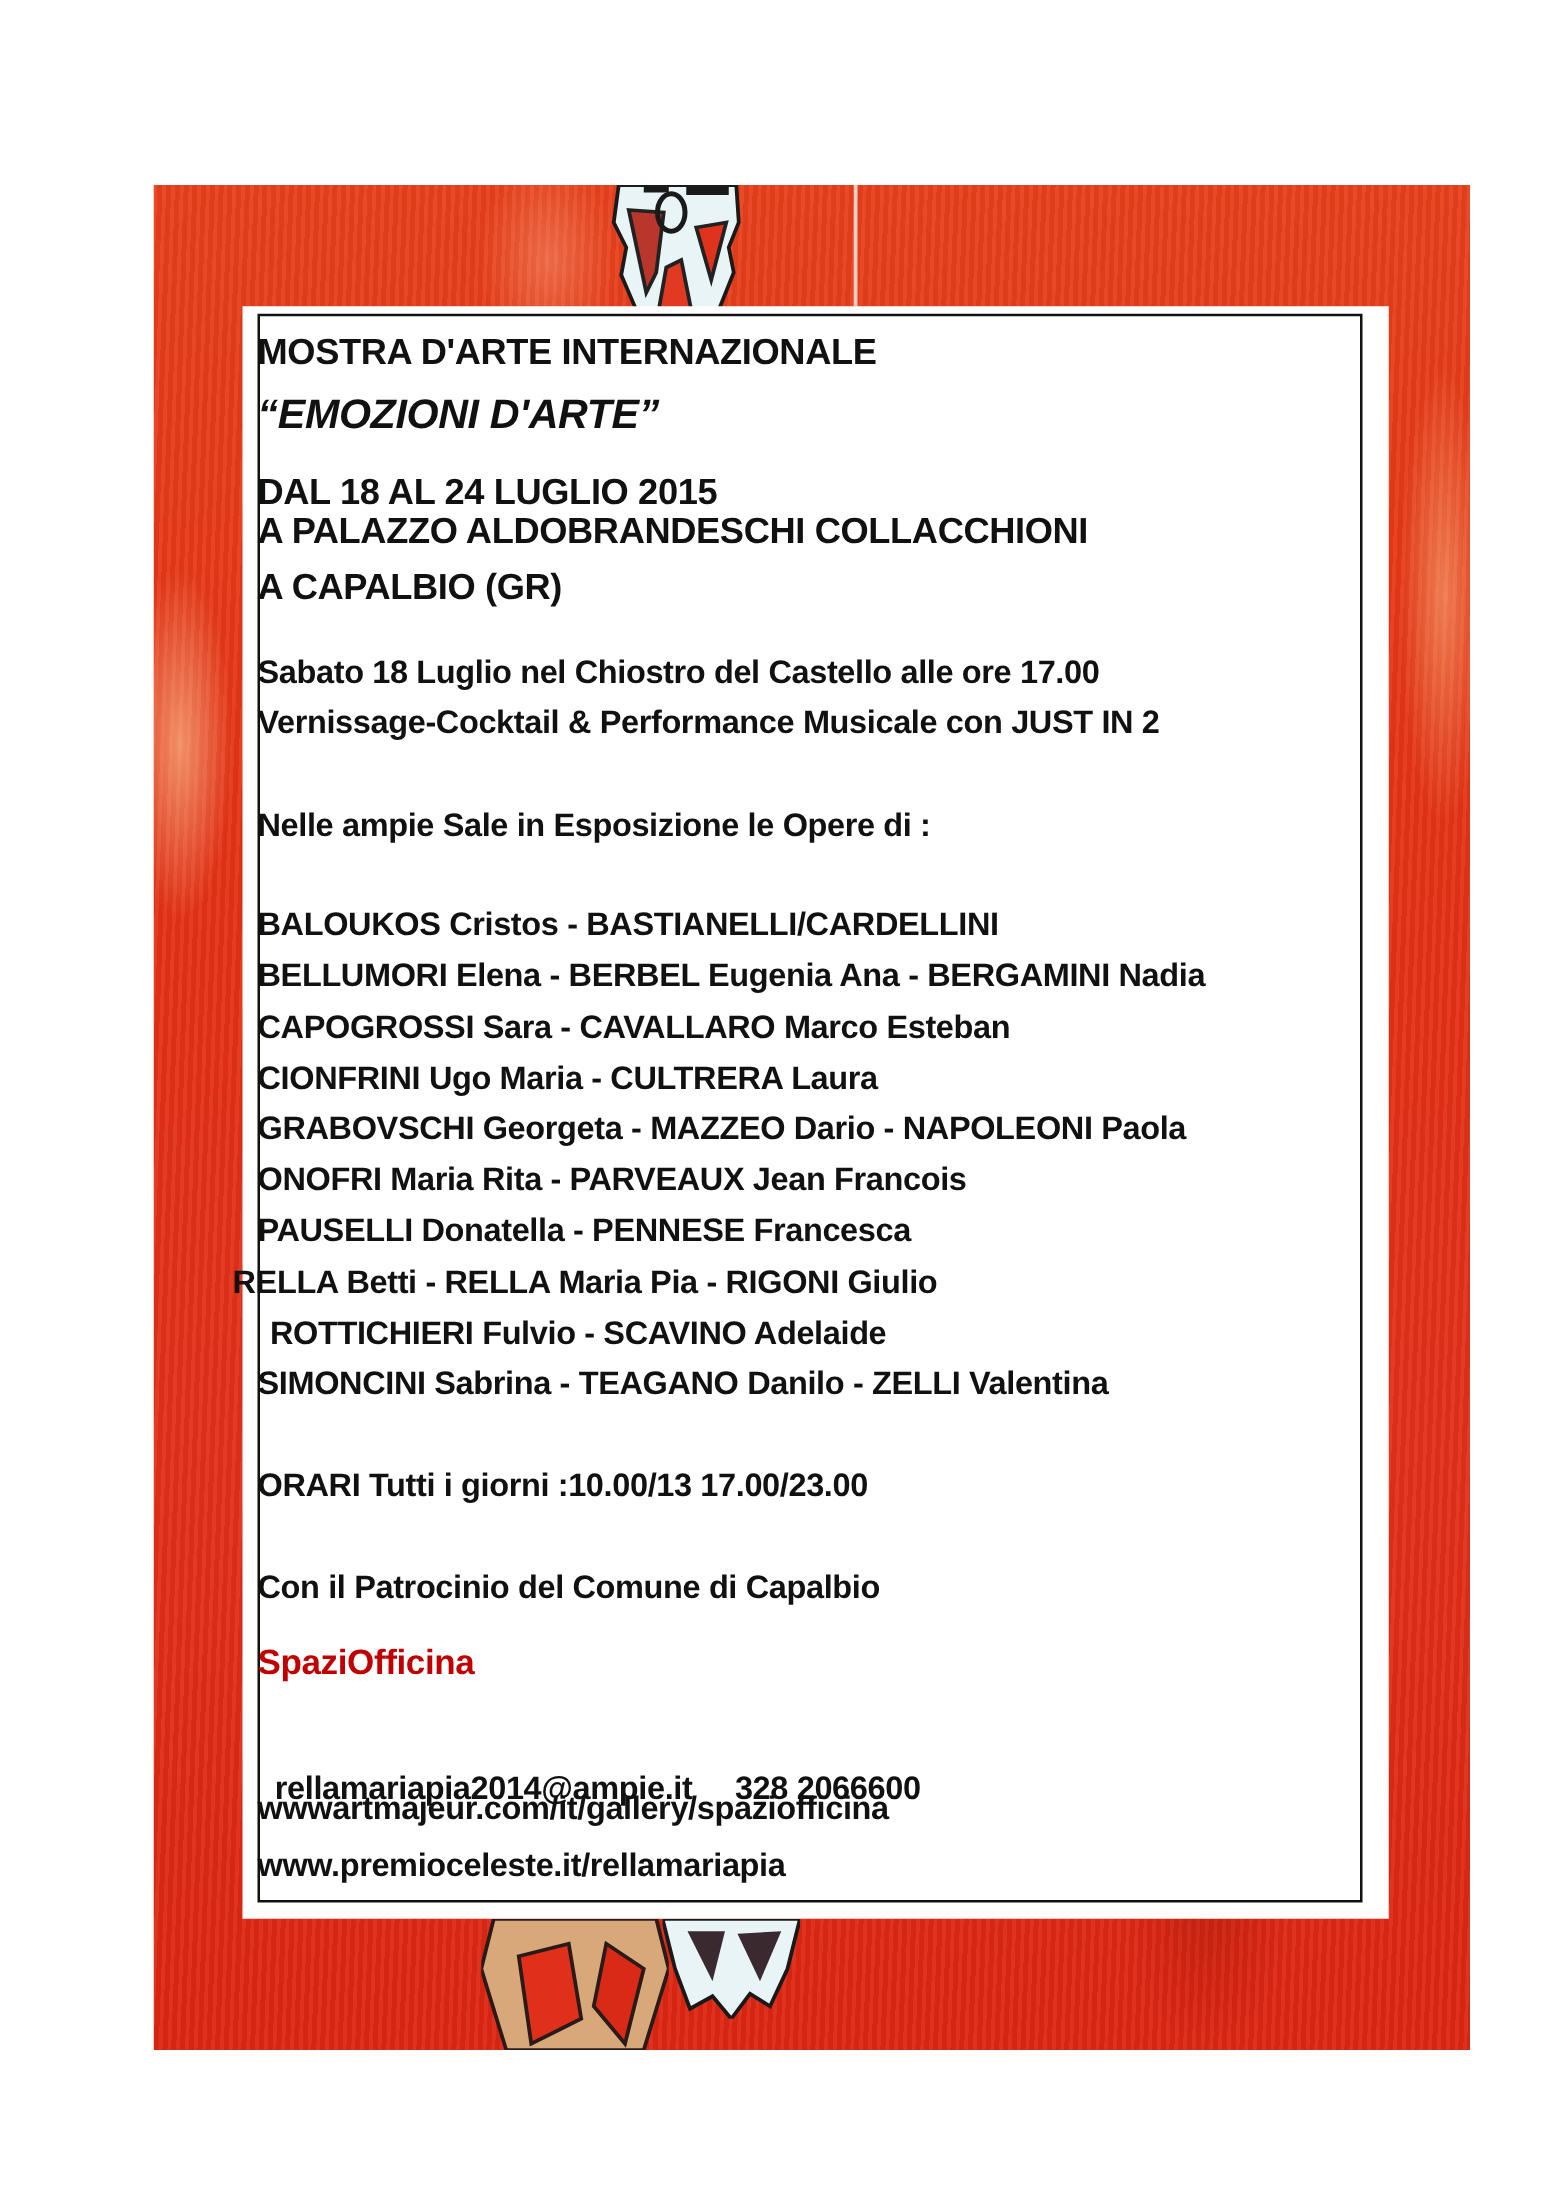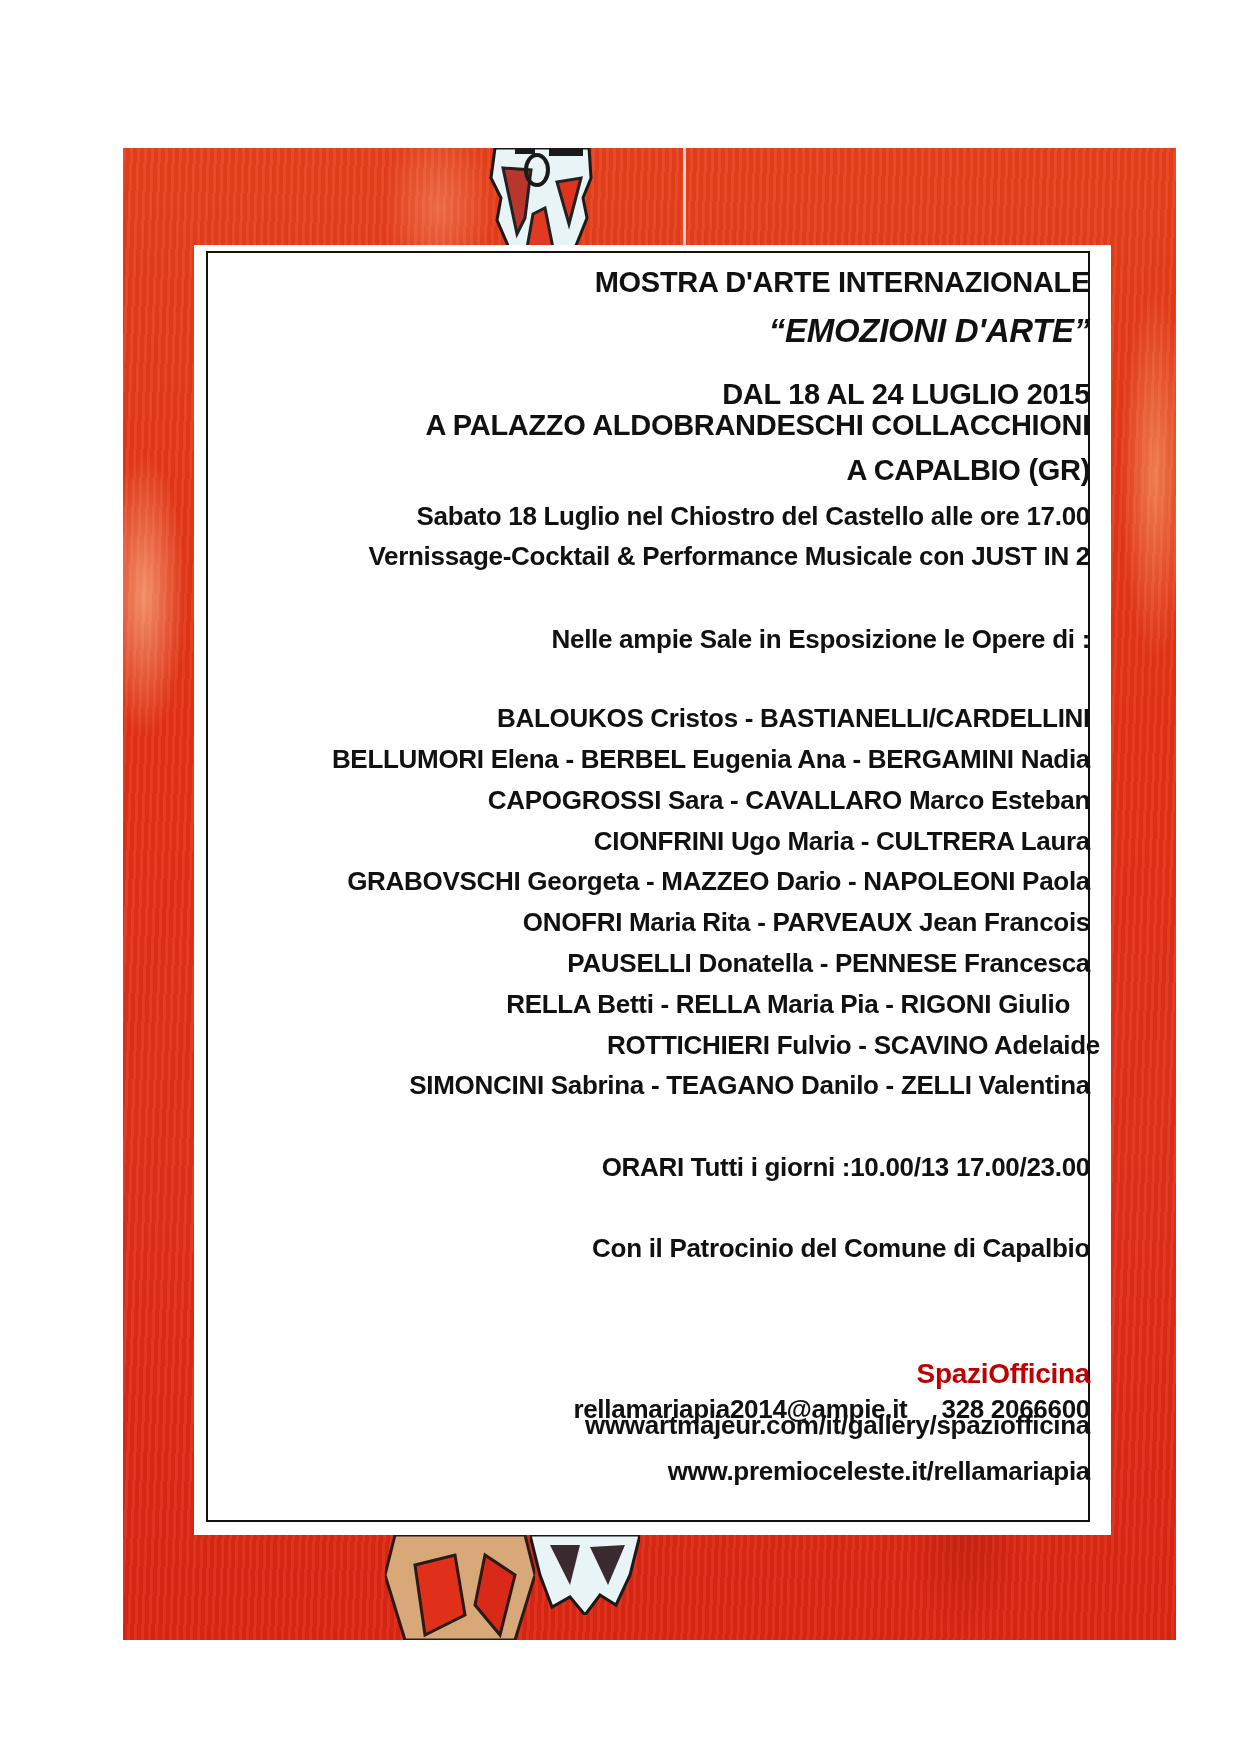--- a/index.html
+++ b/index.html
@@ -26,29 +26,29 @@
 
   .panel {
     position: absolute; left: 194px; top: 245px; width: 917px; height: 1290px;
     background: #ffffff;
   }
   .frame {
     position: absolute; left: 206px; top: 251px; width: 884px; height: 1271px;
     border: 2px solid #111111; box-sizing: border-box;
   }
   .line {
-    position: absolute; left: 206px; width: 884px; text-align: right;
+    position: absolute; left: 206px; width: 884px; text-align: left;
     color: #111111; font-weight: bold; white-space: pre;
     font-family: "Liberation Sans Narrow", "Liberation Sans", sans-serif;
     letter-spacing: -0.3px;
   }
   .h1 { font-size: 29px; }
   .h2 { font-size: 33px; font-style: italic; }
-  .b  { font-size: 26px; }
-  .brand { color: #c00000; font-size: 28px; margin-top: 44px; }
+  .b  { font-size: 26px; margin-top: 21px; }
+  .brand { color: #c00000; font-size: 28px; }
 </style>
 </head>
 <body>
 
 <div class="artwork"></div>
 <div class="crack"></div>
 
 <svg class="gear gear-top" viewBox="0 0 110 100">
   <path d="M8 0 L102 0 L104 30 L96 50 L100 70 L88 100 L22 100 L10 72 L14 50 L4 30 Z" fill="#e9f4f6" stroke="#1a1a1a" stroke-width="3"></path>
   <path d="M16 20 L44 22 L38 70 L30 86 Z" fill="#b9362c" stroke="#222" stroke-width="3"></path>

